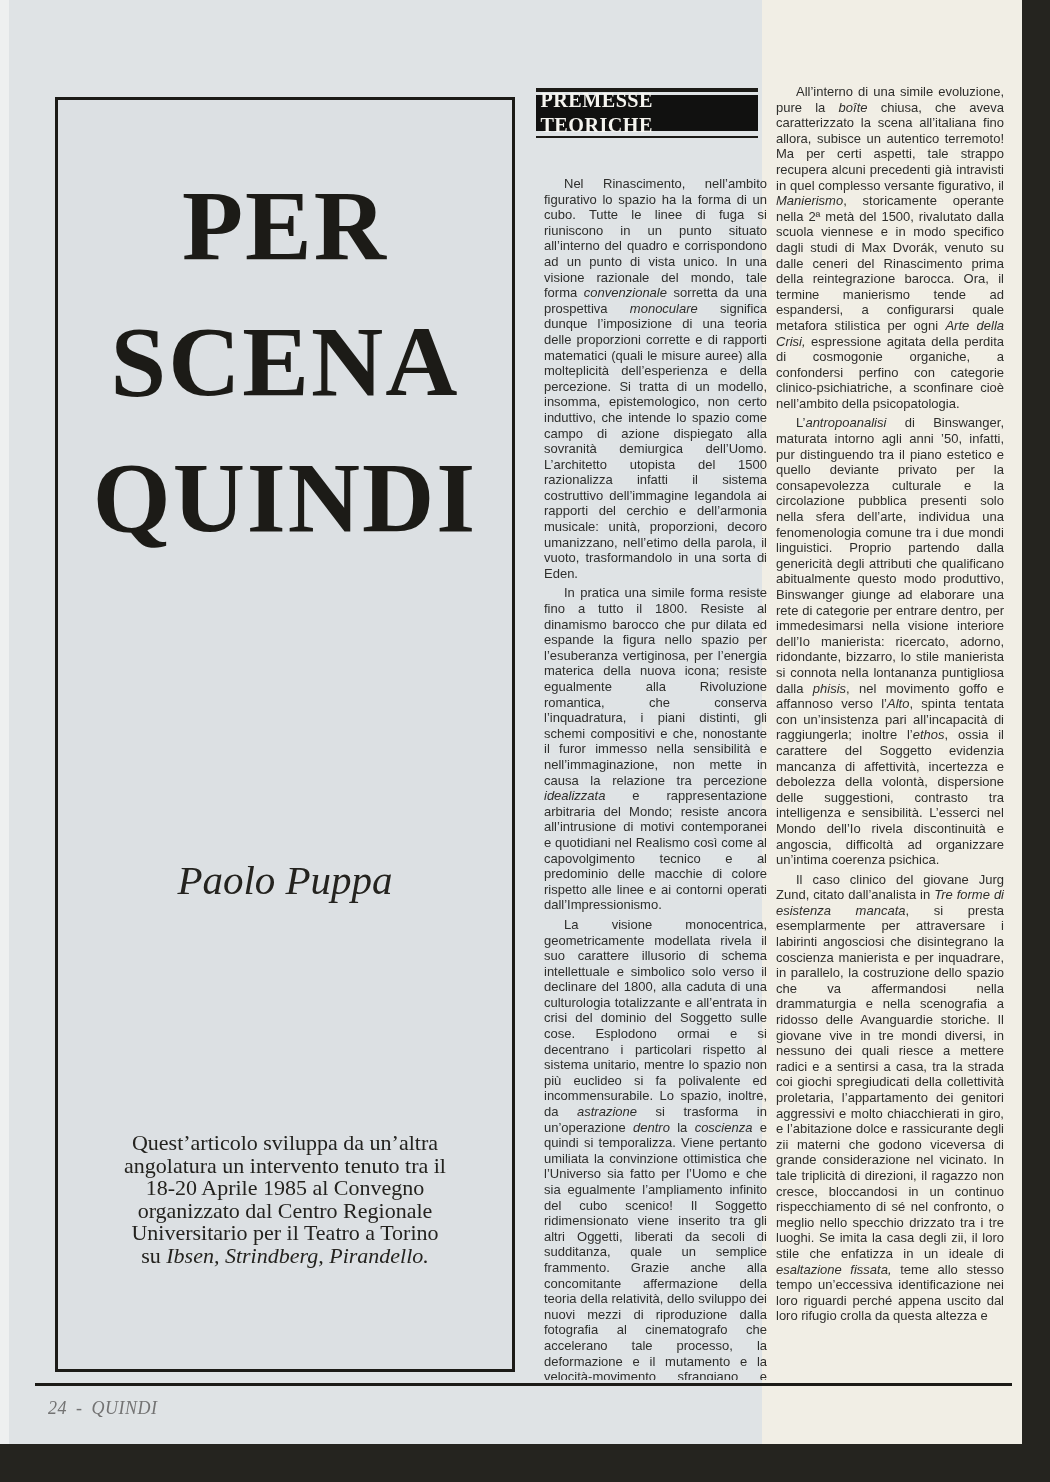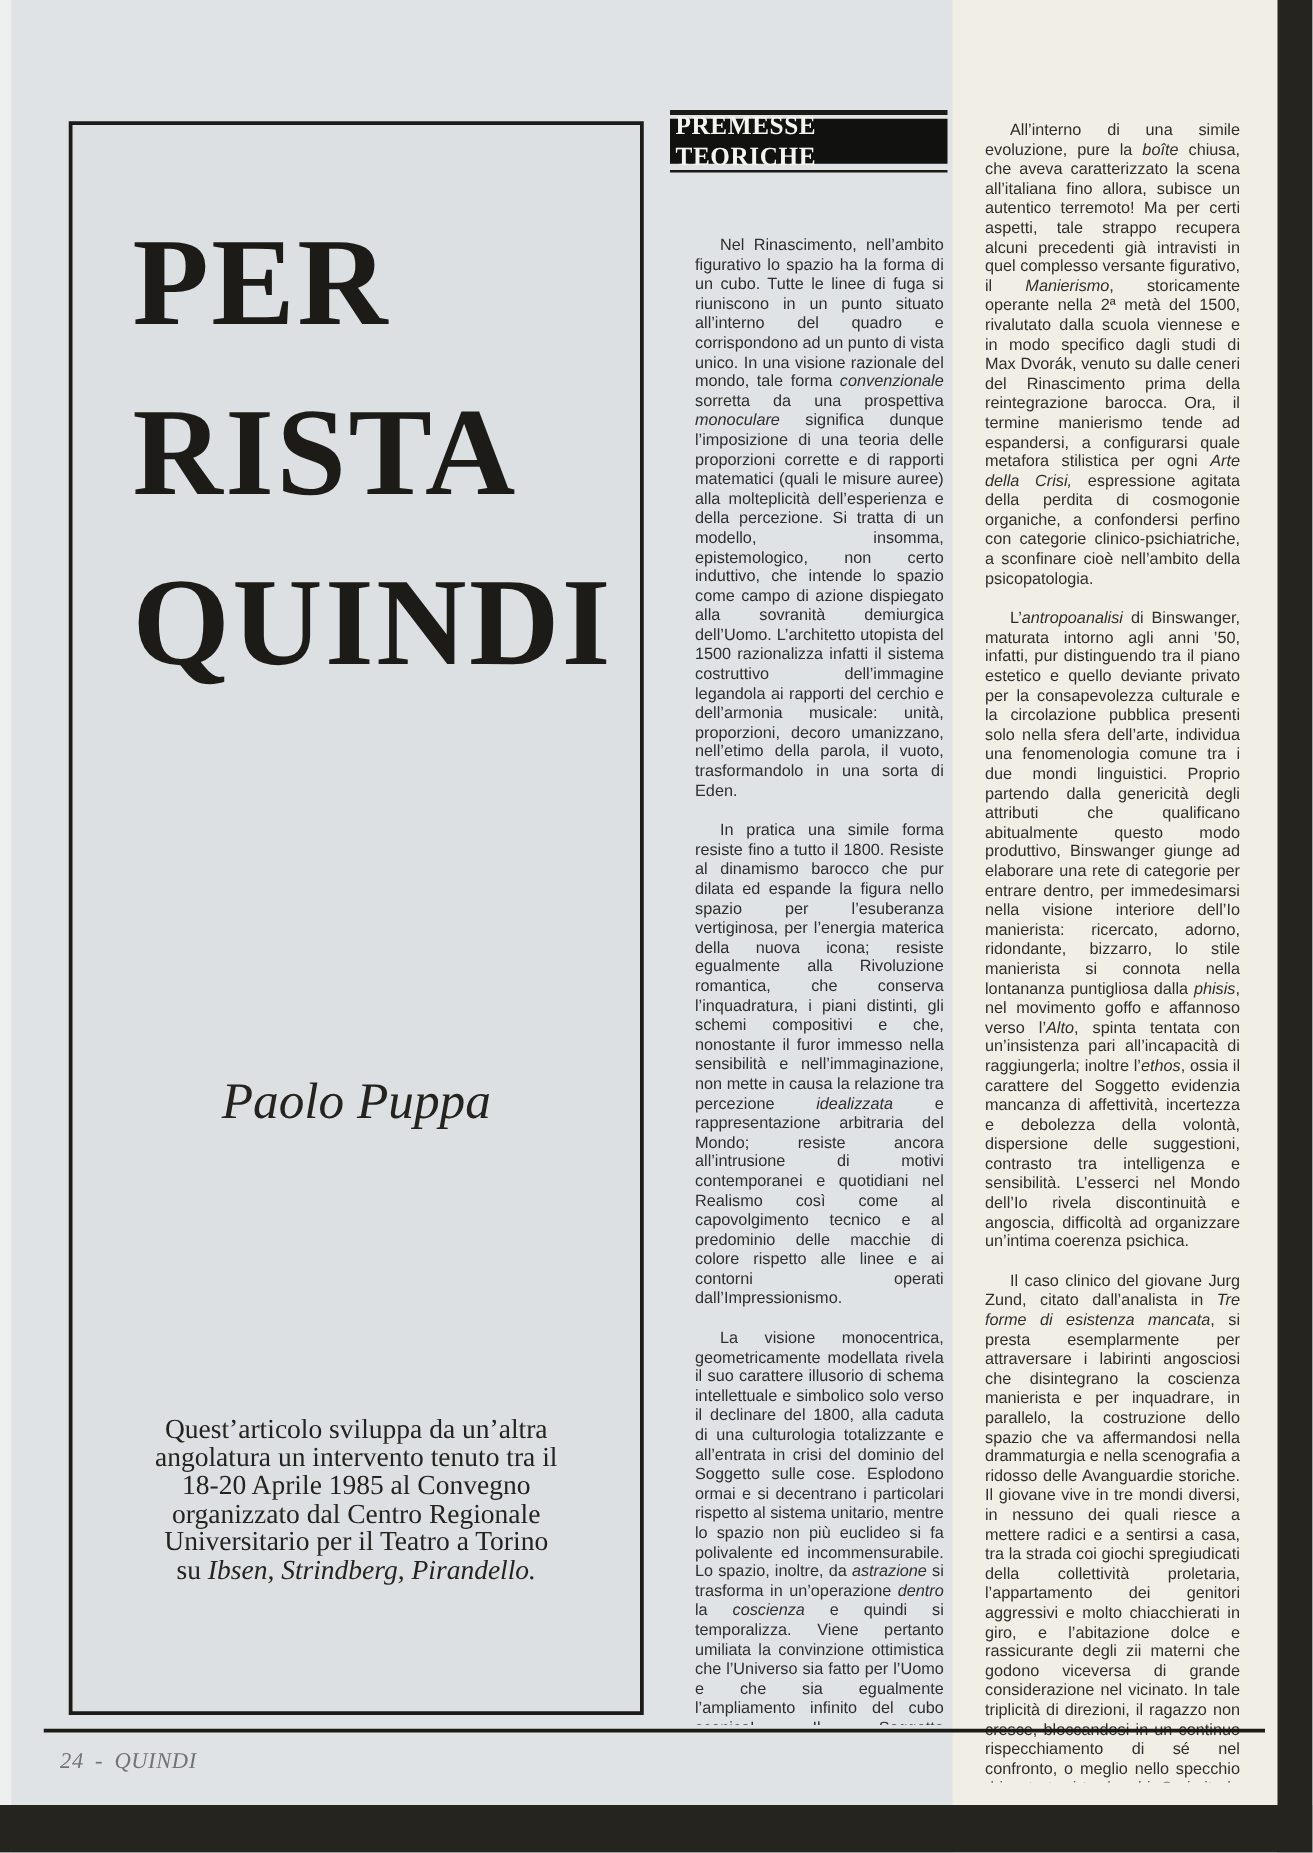--- a/index.html
+++ b/index.html
@@ -23,22 +23,22 @@
   .edge-right{position:absolute;left:1022px;top:0;width:28px;height:1482px;background:var(--edge);}
   .edge-bottom{position:absolute;left:0;top:1444px;width:1050px;height:38px;background:var(--edge);}
 
   
   .title-box{
     position:absolute;left:55px;top:97px;width:454px;height:1269px;
     border:3px solid var(--ink);background:var(--box-bg);
   }
   .title-lines{
     position:absolute;top:58px;left:0;width:100%;
-    text-align:left;font-weight:700;font-size:100px;line-height:136px;
-    letter-spacing:2px;color:var(--ink);padding-left:48px;
+    text-align:center;font-weight:700;font-size:100px;line-height:136px;
+    letter-spacing:2px;color:var(--ink);
   }
   .author-byline{
     position:absolute;top:756px;left:0;width:100%;
     text-align:center;font-style:italic;font-size:41px;color:#24231f;
   }
   .article-note{
     position:absolute;top:1032px;left:62px;width:330px;
     text-align:center;font-size:22px;line-height:22.5px;color:#24231f;
   }
 
@@ -54,21 +54,21 @@
   }
   .header-rule-bottom{position:absolute;left:536px;top:136px;width:222px;height:2px;background:var(--ink);}
 
   
   .bodycol{
     position:absolute;
     font-family:"Liberation Sans",sans-serif;
     font-size:13px;line-height:15.6px;color:var(--body-text);
     text-align:justify;hyphens:auto;-webkit-hyphens:auto;
   }
-  .bodycol p{margin:16px;text-indent:20px;}
+  .bodycol p{margin:4px;text-indent:20px;}
   .col-middle{left:540px;top:172px;width:231px;height:1208px;overflow:hidden;}
   .col-right{left:772px;top:80px;width:236px;height:1346px;overflow:hidden;}
 
   
   .footer-rule{position:absolute;left:35px;top:1383px;width:977px;height:3px;background:var(--ink);}
   .page-footer{
     position:absolute;left:48px;top:1398px;
     font-style:italic;font-size:18px;color:#737373;letter-spacing:.5px;
   }
   .page-footer span{margin-right:4px;}
@@ -77,21 +77,21 @@
 <body>
 
 <div class="page">
 
   <div class="zone-right"></div>
   <div class="edge-left"></div>
 
   <div class="title-box">
     <div class="title-lines">
       <div>PER</div>
-      <div>RISTA</div>
+      <div>SCENA</div>
       <div>QUINDI</div>
     </div>
     <div class="author-byline">Paolo Puppa</div>
     <div class="article-note"><span>Quest’articolo sviluppa da un’altra angolatura un intervento tenuto tra il 18-20 Aprile 1985 al Convegno organizzato dal Centro Regionale Universitario per il Teatro a Torino su </span><i>Ibsen, Strindberg, Pirandello.</i></div>
   </div>
 
   <div class="header-rule-top"></div>
   <div class="section-header-bar">
     <span>PREMESSE TEORICHE</span>
   </div>

